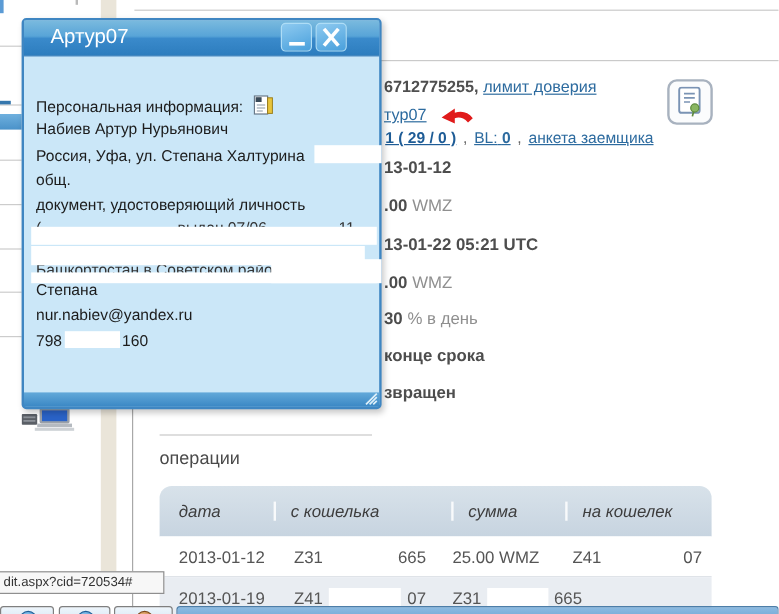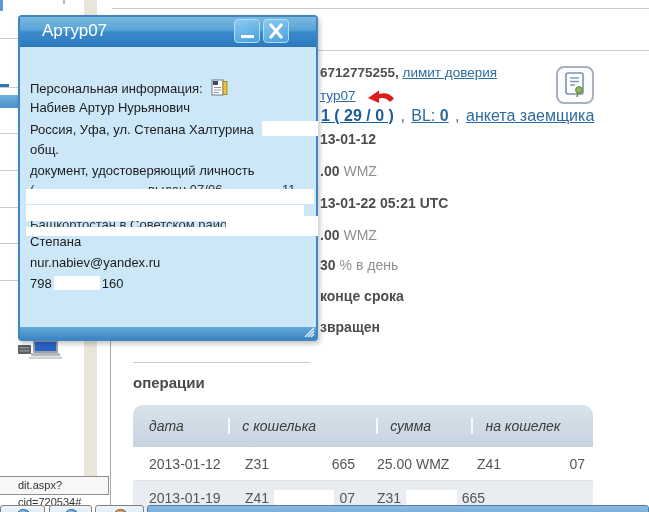--- a/index.html
+++ b/index.html
@@ -20,32 +20,32 @@
   .blue-band{left:0;top:95px;width:18px;height:13px;background:linear-gradient(180deg,#6fb0de,#4a92c9);}
   .sep-line{left:133px;top:362px;width:177px;height:1px;background:#c9c9c9;}
 
   
   .hdr1{left:320px;top:65px;font-size:13.5px;color:#4f4f4f;white-space:nowrap;}
   .wmid{font-weight:bold;color:#4f4f4f;}
   a.lnk{color:#2d6b9f;text-decoration:underline;cursor:pointer;}
   a.lnk-bold{color:#1e5c96;font-weight:bold;text-decoration:underline;cursor:pointer;}
   .hdr2{left:320px;top:88px;font-size:13.5px;}
   .red-arrow{left:366px;top:89px;width:30px;height:17px;}
-  .hdr3{left:321px;top:107px;font-size:16px;color:#666;white-space:nowrap;}
+  .hdr3{left:321px;top:107px;font-size:13px;color:#666;white-space:nowrap;}
   .hdr3 .sep{color:#666;margin:0 2px;}
   .cert-btn{left:556px;top:66px;width:38px;height:38px;border:2px solid #a8b2bf;border-radius:8px;
             background:#fbfcfd;box-sizing:border-box;display:flex;align-items:center;justify-content:center;cursor:pointer;}
 
   
   .detail{left:320px;font-size:14px;white-space:nowrap;}
   .dv{font-weight:bold;color:#4d4d4d;}
   .du{color:#8f8f8f;margin-left:4px;}
 
   
-  .ops-heading{left:133px;top:374px;font-size:15px;font-weight:bold;color:#4a4a4a;}
+  .ops-heading{left:133px;top:374px;font-size:15px;font-weight:normal;color:#4a4a4a;}
   .ops-table{left:133px;top:405px;width:460px;}
   .thead{display:flex;height:42px;border-radius:10px 10px 0 0;
          background:linear-gradient(180deg,#d8e2ea,#c7d4e0);align-items:center;
          font-size:14px;color:#3d3d3d;font-style:italic;}
   .th{box-sizing:border-box;padding-left:12px;}
   .th.c1{width:100px;padding-left:16px;}
   .th.c2{width:156px;border-left:2px solid rgba(255,255,255,.85);}
   .th.c3{width:100px;border-left:2px solid rgba(255,255,255,.85);}
   .th.c4{width:128px;border-left:2px solid rgba(255,255,255,.85);}
   .trow{display:flex;height:33px;align-items:center;font-size:14px;color:#555;
@@ -53,22 +53,22 @@
   .trow.odd{background:#ffffff;}
   .trow.even{background:#e9edf2;}
   .td{box-sizing:border-box;padding-left:12px;}
   .td.c1{width:100px;padding-left:16px;}
   .td.c2{width:132px;display:flex;align-items:center;padding-right:10px;}
   .td.c3{width:100px;}
   .td.c4{width:128px;display:flex;align-items:center;padding-right:8px;}
   .redact{flex:1;height:15px;margin:0 5px;background:#ffffff;}
 
   
-  .tooltip{left:-1px;top:476px;width:110px;height:19px;background:#f7f7f7;border:1px solid #8f8f8f;
-           box-sizing:border-box;font-size:11px;color:#333;line-height:17px;padding-left:18px;z-index:6;}
+  .tooltip{left:-1px;top:476px;width:138px;height:19px;background:#f7f7f7;border:1px solid #8f8f8f;
+           box-sizing:border-box;font-size:11px;color:#333;line-height:17px;padding-left:3px;z-index:6;}
   .taskbar{left:0;top:505px;width:649px;height:24px;z-index:7;}
   .tbtn{position:absolute;top:0;height:22px;background:linear-gradient(180deg,#eef5fb,#c8dff0);
         border:1px solid #7f7f7f;border-radius:3px;box-sizing:border-box;cursor:pointer;}
   .tbtn .circ{position:absolute;top:3px;width:13px;height:13px;border-radius:50%;}
   .circ-blue{background:radial-gradient(circle at 35% 35%,#9fd4f5,#2f7ec2);border:1px solid #1f5e96;}
   .circ-orange{background:radial-gradient(circle at 35% 35%,#f0c08a,#b66a2a);border:1px solid #7c4a1c;}
   .tactive{position:absolute;left:147px;top:0;width:502px;height:22px;border:1px solid #4d7ea8;
            border-radius:3px;background:linear-gradient(180deg,#8cbbe2,#5a94c6);box-sizing:border-box;cursor:pointer;}
 
   

